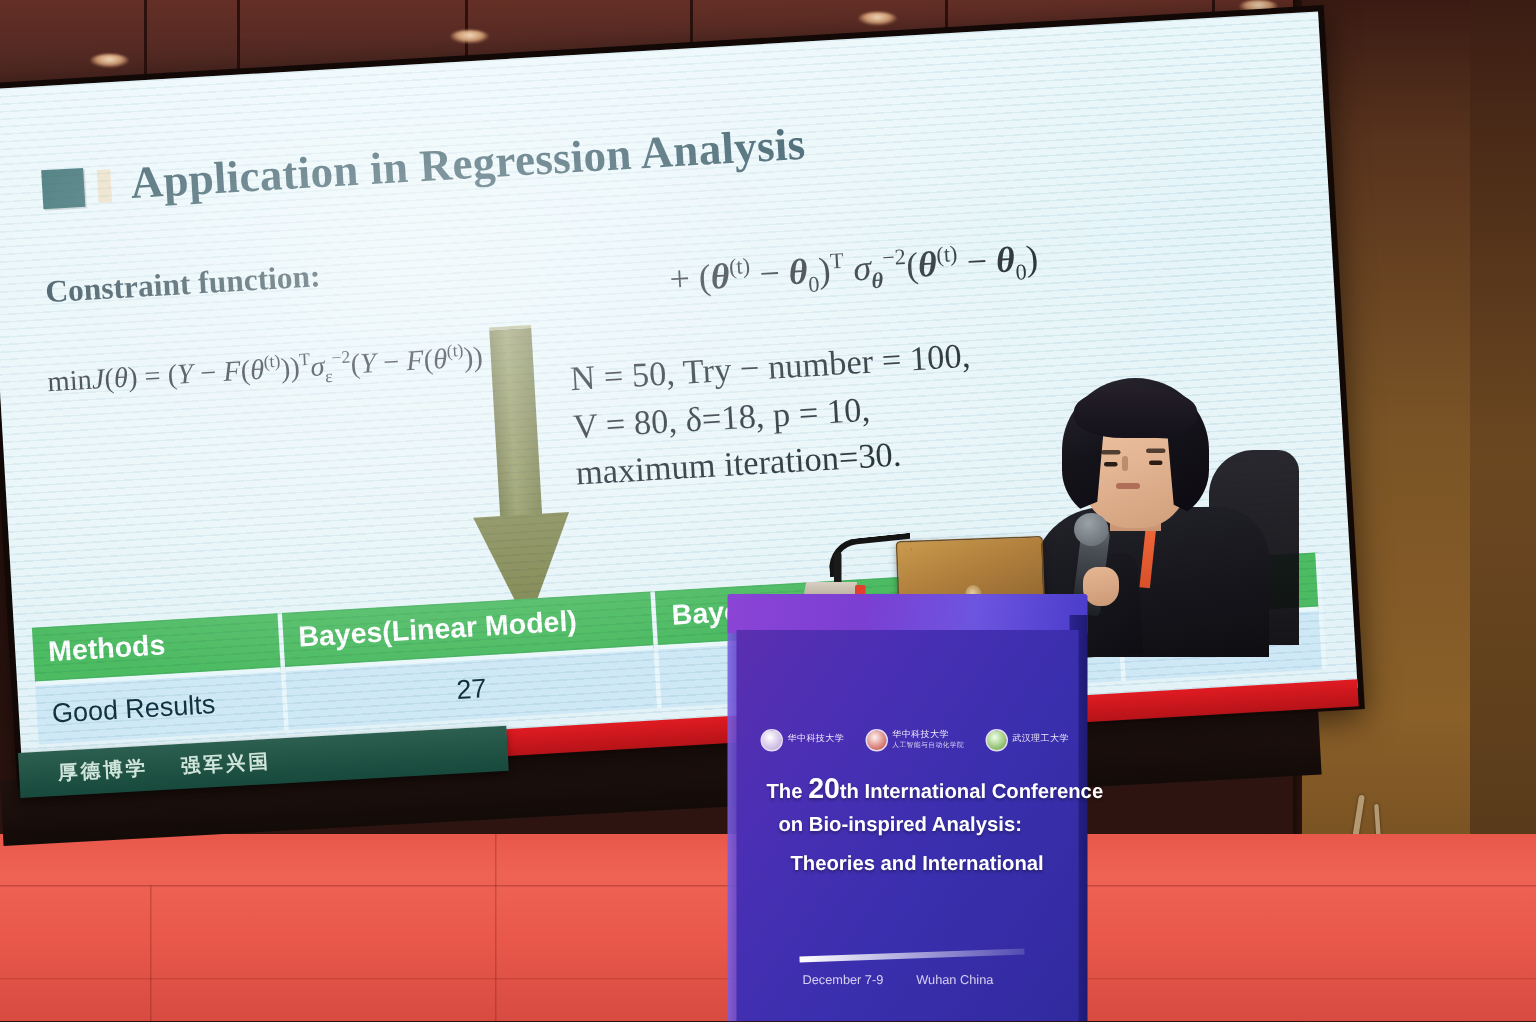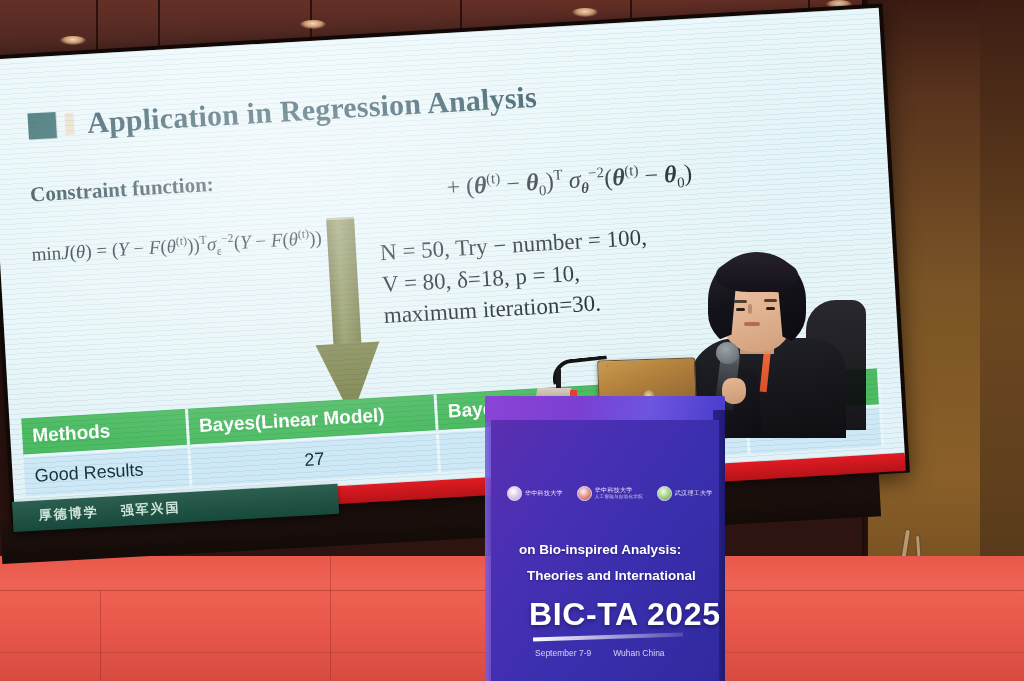--- a/index.html
+++ b/index.html
@@ -459,25 +459,27 @@
             <div class="logo-cn">华中科技大学</div>
             <div class="logo-cn" style="font-size:4.5px;opacity:.85;">人工智能与自动化学院</div>
           </div>
         </div>
         <div class="logo">
           <div class="logo-dot grn"></div>
           <div class="logo-cn">武汉理工大学</div>
         </div>
       </div>
 
+      <div class="pod-l1">
+        <span>The </span><span class="big">20</span><span>th International Conference</span>
+      </div>
       <div class="pod-l2">on Bio-inspired Analysis:</div>
       <div class="pod-l3">Theories and International</div>
-      <div class="pod-main">BIC-TA 2025</div>
       <div class="pod-underline"></div>
       <div class="pod-meta">
-        <span class="pin">September 7-9</span>
+        <span class="pin">December 7-9</span>
         <span class="pin">Wuhan China</span>
       </div>
 
     </div>
   </div>
 
 </div>
 
 </body></html>

